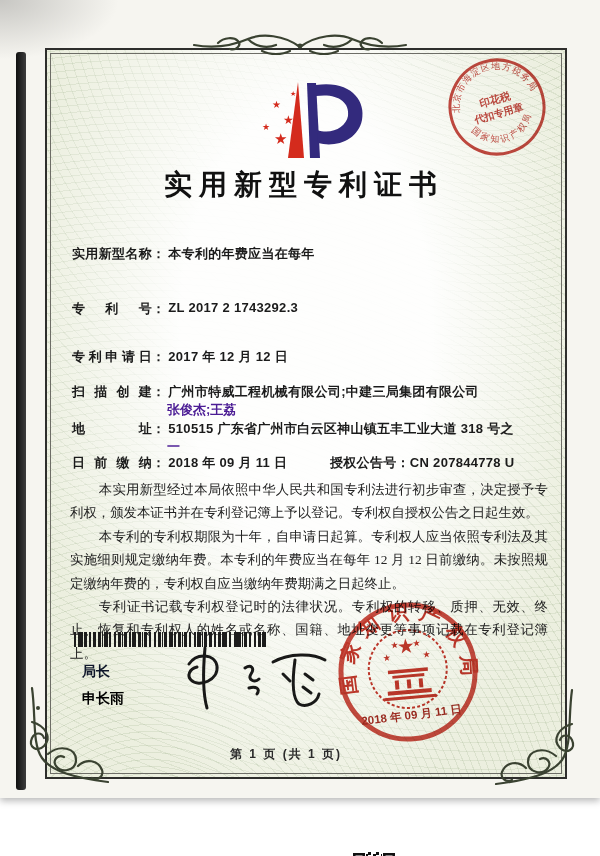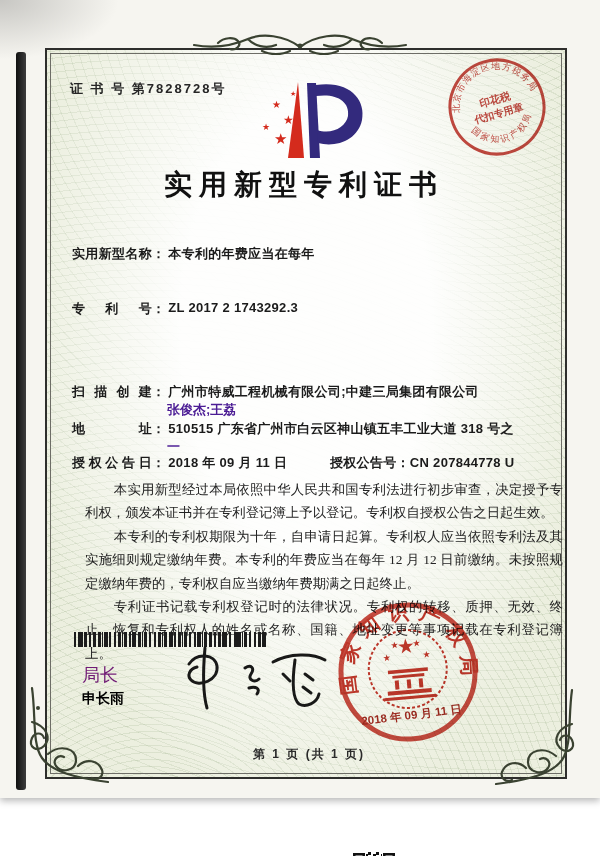--- a/index.html
+++ b/index.html
@@ -59,38 +59,38 @@
   }
   .flabel{display:inline-block;width:80px;text-align:justify;text-align-last:justify;vertical-align:top;}
   .fcolon{display:inline-block;vertical-align:top;}
   .fvalue{display:inline-block;margin-left:3px;vertical-align:top;max-width:374px;}
   .fline2{position:absolute;left:167px;width:380px;font-size:13px;font-weight:700;color:#4c1d95;}
   .grant2{position:absolute;left:258px;top:0;}
   
   .paras{
     position:absolute;left:70px;top:478px;width:478px;
     font-family:"Liberation Serif",serif;font-size:13.4px;line-height:23.4px;
-    color:#232323;text-align:justify;margin-left:15px;
+    color:#232323;text-align:justify;
   }
   .paras p{margin:0;text-indent:2.15em;}
   
   .barcode{
     position:absolute;left:74px;top:632px;width:192px;height:15px;
     background-image:
       repeating-linear-gradient(90deg,#1c1c1c 0 2px,rgba(0,0,0,0) 2px 5px),
       repeating-linear-gradient(90deg,#1c1c1c 0 1px,rgba(0,0,0,0) 1px 4px),
       repeating-linear-gradient(90deg,rgba(0,0,0,0) 0 6px,#1c1c1c 6px 8px,rgba(0,0,0,0) 8px 13px);
   }
-  .director-title{position:absolute;left:82px;top:663px;font-size:18px;font-weight:400;color:#701a75;}
+  .director-title{position:absolute;left:82px;top:663px;font-size:14px;font-weight:700;color:#0f172a;}
   .director-name{position:absolute;left:82px;top:690px;font-size:14px;font-weight:700;color:#000000;}
   .signature{position:absolute;left:165px;top:640px;width:175px;height:88px;mix-blend-mode:multiply;}
   .seal{position:absolute;left:331px;top:595px;width:154px;height:154px;
     transform:rotate(-5deg);mix-blend-mode:multiply;opacity:.93;}
   .footer-page{
-    position:absolute;left:50px;top:746px;width:518px;text-align:center;
+    position:absolute;left:27px;top:746px;width:518px;text-align:center;
     font-size:12px;font-weight:600;letter-spacing:2px;color:#2a2a2a;
   }
   
   .scan-footer{position:absolute;left:0;top:798px;width:600px;height:72px;background:#fff;margin-top:46px;}
   .qr{position:absolute;left:352px;top:8px;width:44px;height:44px;}
   .scan-text{
     position:absolute;left:406px;top:16px;font-size:17px;font-weight:600;
     letter-spacing:2px;color:#3a3a3a;
   }
   svg text{font-family:"Liberation Sans",sans-serif;}
@@ -123,21 +123,20 @@
   </svg>
   <svg class="corner-br" viewBox="0 0 88 100">
     <g class="orn">
       <path d="M8,2 C12,30 8,58 18,72 C28,86 52,92 84,96"></path>
       <path d="M8,36 C22,40 28,52 20,60 C13,67 4,61 8,52 C11,46 18,46 20,52"></path>
       <path d="M24,68 C36,58 52,62 52,74 C52,84 38,88 32,80 C28,74 34,68 40,71"></path>
       <path d="M54,80 C62,72 74,74 78,84 C80,90 74,95 68,92"></path>
     </g>
   </svg>
 
-  <div class="cert-no">证 书 号 第7828728号</div>
 
   <svg class="logo" viewBox="0 0 122 94">
     <polygon points="48,10 38,86 54,86" fill="#d42b1d"></polygon>
     <path d="M57,11 L66,11 L70,86 L60,86 Z" fill="#332a7d"></path>
     <path d="M66,13 C100,8 116,28 112,48 C108,68 86,76 68,71 L67,58 C82,63 96,55 98,44 C100,29 86,21 66,24 Z" fill="#332a7d"></path>
     <text x="24" y="72" font-size="15" fill="#d42b1d" stroke="none">★</text>
     <text x="33" y="52" font-size="12" fill="#d42b1d">★</text>
     <text x="12" y="58" font-size="9" fill="#d42b1d">★</text>
     <text x="22" y="36" font-size="10" fill="#d42b1d">★</text>
     <text x="40" y="24" font-size="7" fill="#d42b1d">★</text>
@@ -160,31 +159,34 @@
   </svg>
 
   <div class="title">实用新型专利证书</div>
 
   <div class="frow" style="top:245px">
     <span class="flabel">实用新型名称</span><span class="fcolon">：</span><span class="fvalue">本专利的年费应当在每年</span>
   </div>
   <div class="frow" style="top:300px">
     <span class="flabel">专利号</span><span class="fcolon">：</span><span class="fvalue">ZL 2017 2 1743292.3</span>
   </div>
+  <div class="frow" style="top:348px">
+    <span class="flabel">专利申请日</span><span class="fcolon">：</span><span class="fvalue">2017 年 12 月 12 日</span>
+  </div>
   <div class="frow" style="top:383px">
     <span class="flabel">扫描创建</span><span class="fcolon">：</span><span class="fvalue">广州市特威工程机械有限公司;中建三局集团有限公司</span>
   </div>
   <div class="fline2" style="top:401px">张俊杰;王荔</div>
   <div class="frow" style="top:420px">
     <span class="flabel">地址</span><span class="fcolon">：</span><span class="fvalue">510515 广东省广州市白云区神山镇五丰工业大道 318 号之</span>
   </div>
   <div class="fline2" style="top:438px">一</div>
 
   <div class="frow" style="top:454px">
-    <span class="flabel">授权公告日</span><span class="fcolon">：</span><span class="fvalue">2018 年 09 月 11 日</span>
+    <span class="flabel">日前缴纳</span><span class="fcolon">：</span><span class="fvalue">2018 年 09 月 11 日</span>
     <span class="grant2"><span>授权公告号</span><span>：</span><span>CN 207844778 U</span></span>
   </div>
 
   <div class="paras">
     <p>本实用新型经过本局依照中华人民共和国专利法进行初步审查，决定授予专利权，颁发本证书并在专利登记簿上予以登记。专利权自授权公告之日起生效。</p>
     <p>本专利的专利权期限为十年，自申请日起算。专利权人应当依照专利法及其实施细则规定缴纳年费。本专利的年费应当在每年 12 月 12 日前缴纳。未按照规定缴纳年费的，专利权自应当缴纳年费期满之日起终止。</p>
     <p>专利证书记载专利权登记时的法律状况。专利权的转移、质押、无效、终止、恢复和专利权人的姓名或名称、国籍、地址变更等事项记载在专利登记簿上。</p>
   </div>
 
   <div class="barcode"></div>

